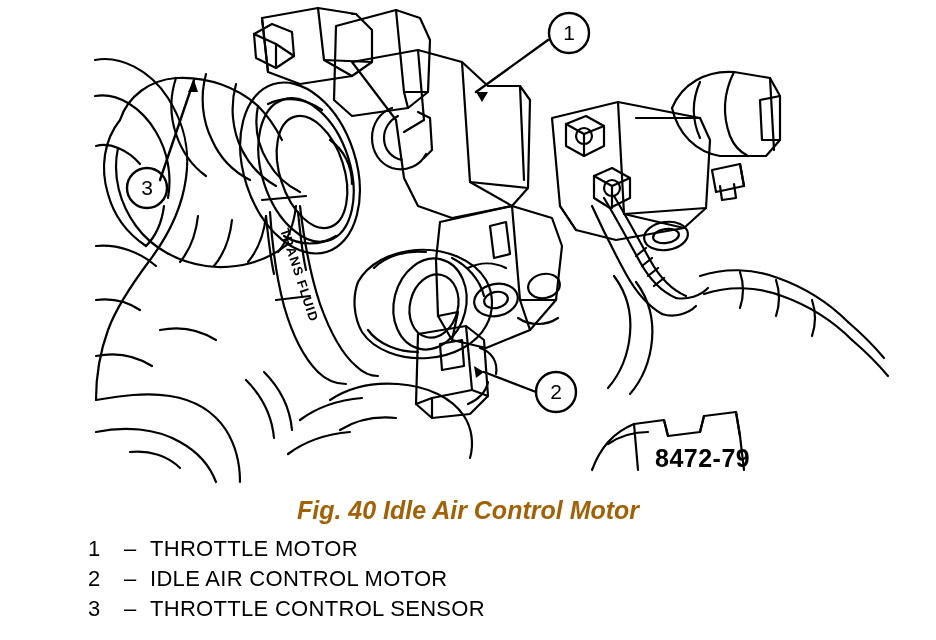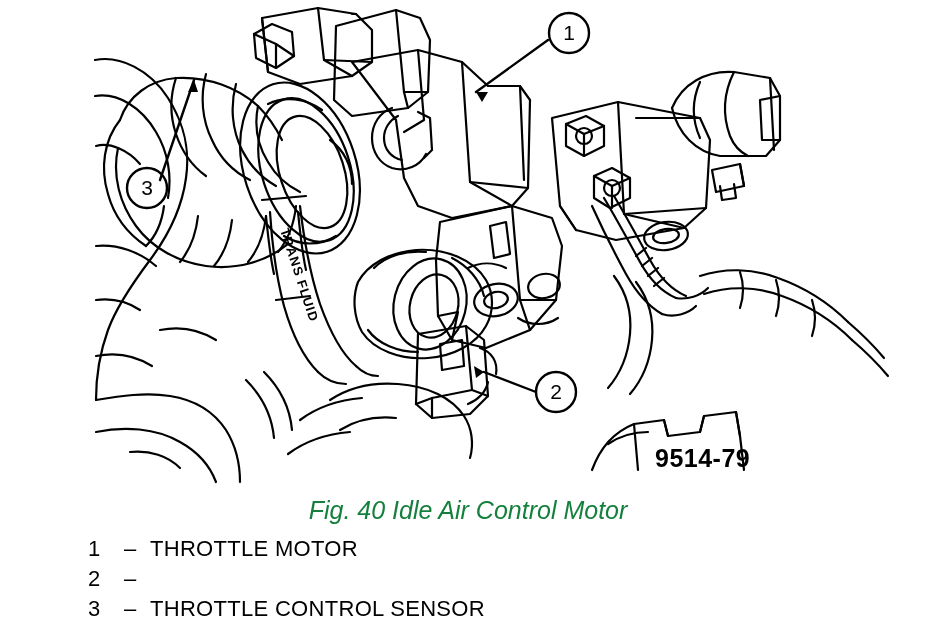--- a/index.html
+++ b/index.html
@@ -56,23 +56,23 @@
     color: #000000;
   }
   #figure-caption {
     position: absolute;
     left: 0;
     top: 496px;
     width: 936px;
     text-align: center;
     font-family: "Liberation Sans", sans-serif;
     font-size: 25px;
-    font-weight: normal;
+    font-weight: bold;
     font-style: italic;
-    color: #15803d;
+    color: #a16207;
   }
   #legend {
     position: absolute;
     left: 88px;
     top: 534px;
     width: 700px;
   }
   .legend-row {
     display: flex;
     align-items: baseline;
@@ -290,34 +290,35 @@
         <circle cx="147" cy="188" r="20" stroke-width="2.4"></circle>
 
         <text class="trans-fluid-text" transform="translate(280,230) rotate(72)" x="0" y="0" fill="#000000" stroke="none" font-family="Liberation Sans, sans-serif" font-size="13" font-weight="bold" letter-spacing="1">TRANS FLUID</text>
       </g>
     </svg>
 
     <div class="callout-label" id="callout-1-label">1</div>
     <div class="callout-label" id="callout-2-label">2</div>
     <div class="callout-label" id="callout-3-label">3</div>
 
-    <div id="part-number">9514-79</div>
+    <div id="part-number">8472-79</div>
   </div>
 
   <div id="figure-caption">Fig. 40 Idle Air Control Motor</div>
 
   <div id="legend">
     <div class="legend-row">
       <span class="legend-num">1</span>
       <span class="legend-dash">–</span>
       <span class="legend-text">THROTTLE MOTOR</span>
     </div>
     <div class="legend-row">
       <span class="legend-num">2</span>
       <span class="legend-dash">–</span>
+      <span class="legend-text">IDLE AIR CONTROL MOTOR</span>
     </div>
     <div class="legend-row">
       <span class="legend-num">3</span>
       <span class="legend-dash">–</span>
       <span class="legend-text">THROTTLE CONTROL SENSOR</span>
     </div>
   </div>
 
 </div>
 

